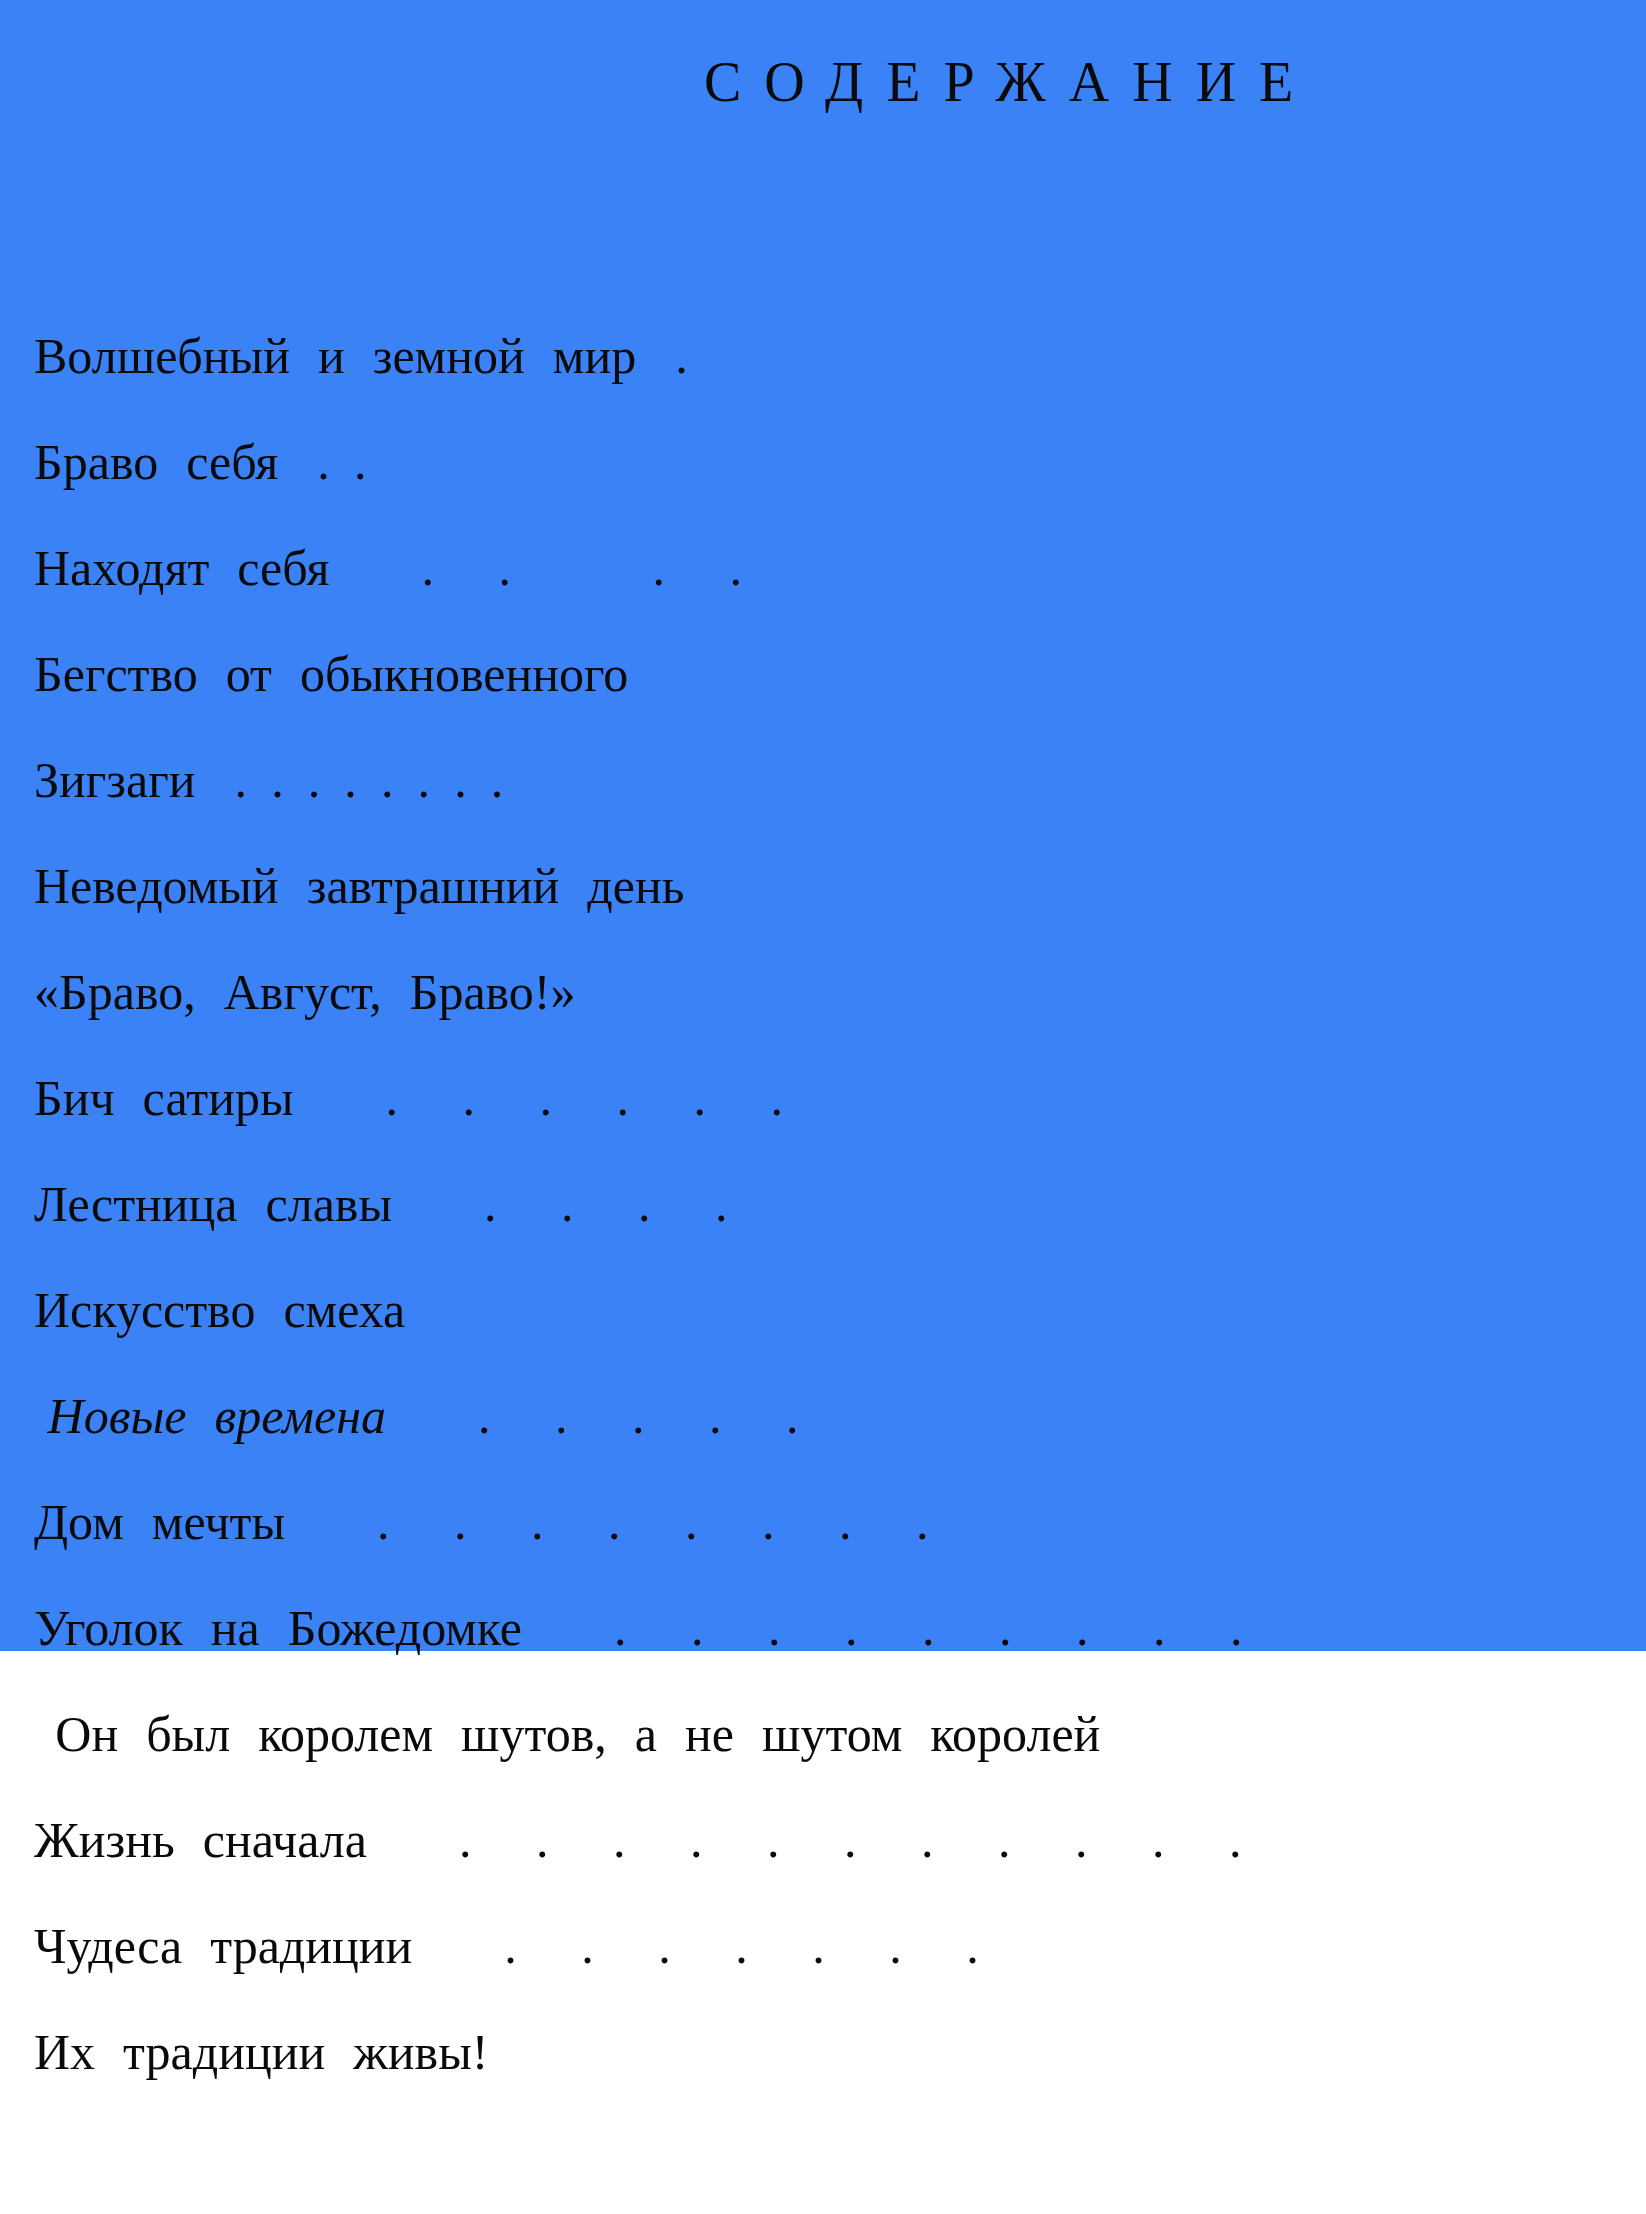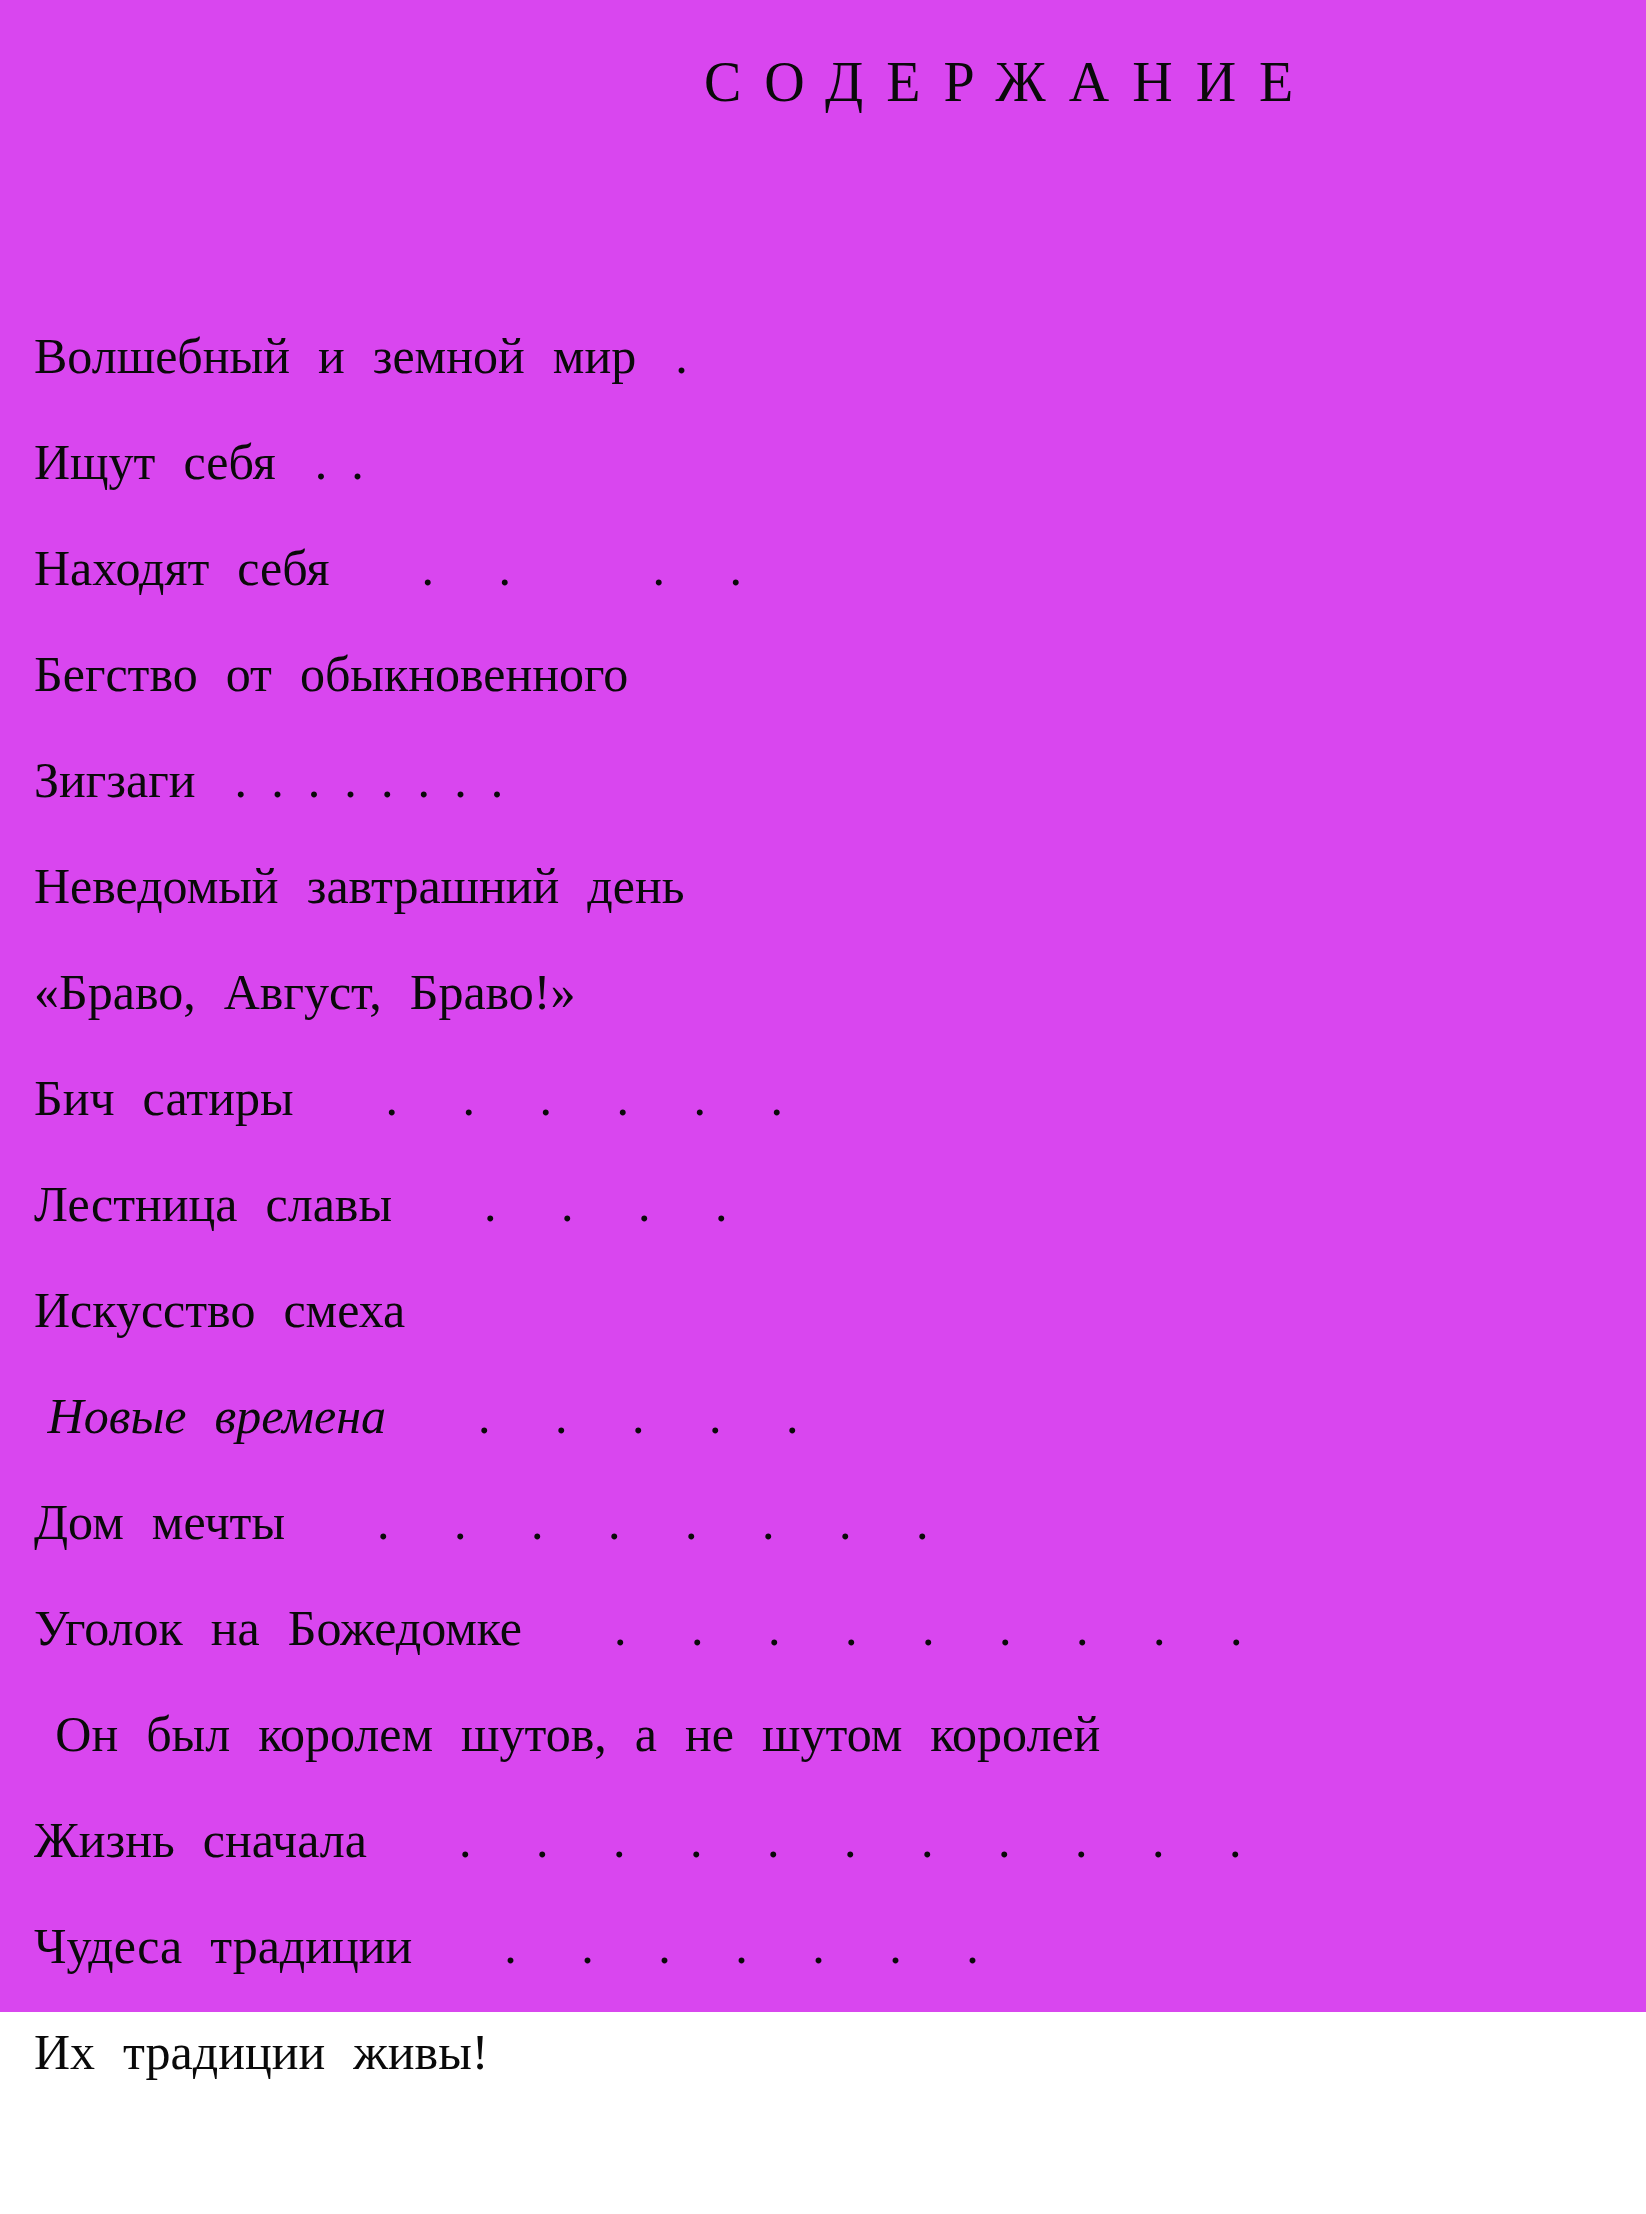--- a/index.html
+++ b/index.html
@@ -6,22 +6,22 @@
     margin: 0;
     padding: 0;
     width: 1647px;
     height: 2214px;
     background: #ffffff;
     overflow: hidden;
   }
   .page {
     position: relative;
     width: 1647px;
-    height: 2012px;
-    background: #d946ef;
+    height: 1651px;
+    background: #3b82f6;
     color: #000000;
     font-family: "Liberation Serif", "DejaVu Serif", serif;
   }
   .page-title {
     position: absolute;
     top: 50px;
     left: 704px;
     font-size: 56px;
     letter-spacing: 23px;
     white-space: nowrap;
@@ -65,21 +65,21 @@
 <body>
 
 <div class="page">
 
   <div class="page-title">СОДЕРЖАНИЕ</div>
 
   <div class="toc">
 
     <div class="toc-line"><span class="t">Волшебный и земной мир</span><span class="leader tight">.</span></div>
 
-    <div class="toc-line"><span class="t">Ищут себя</span><span class="leader tight">. .</span></div>
+    <div class="toc-line"><span class="t">Браво себя</span><span class="leader tight">. .</span></div>
 
     <div class="toc-line"><span class="t">Находят себя</span><span class="leader">. .   . .</span></div>
 
     <div class="toc-line"><span class="t">Бегство от обыкновенного</span><span class="leader"></span></div>
 
     <div class="toc-line"><span class="t">Зигзаги</span><span class="leader tight">. . . . . . . .</span></div>
 
     <div class="toc-line"><span class="t">Неведомый завтрашний день</span><span class="leader"></span></div>
 
     <div class="toc-line"><span class="t">«Браво, Август, Браво!»</span><span class="leader"></span></div>

